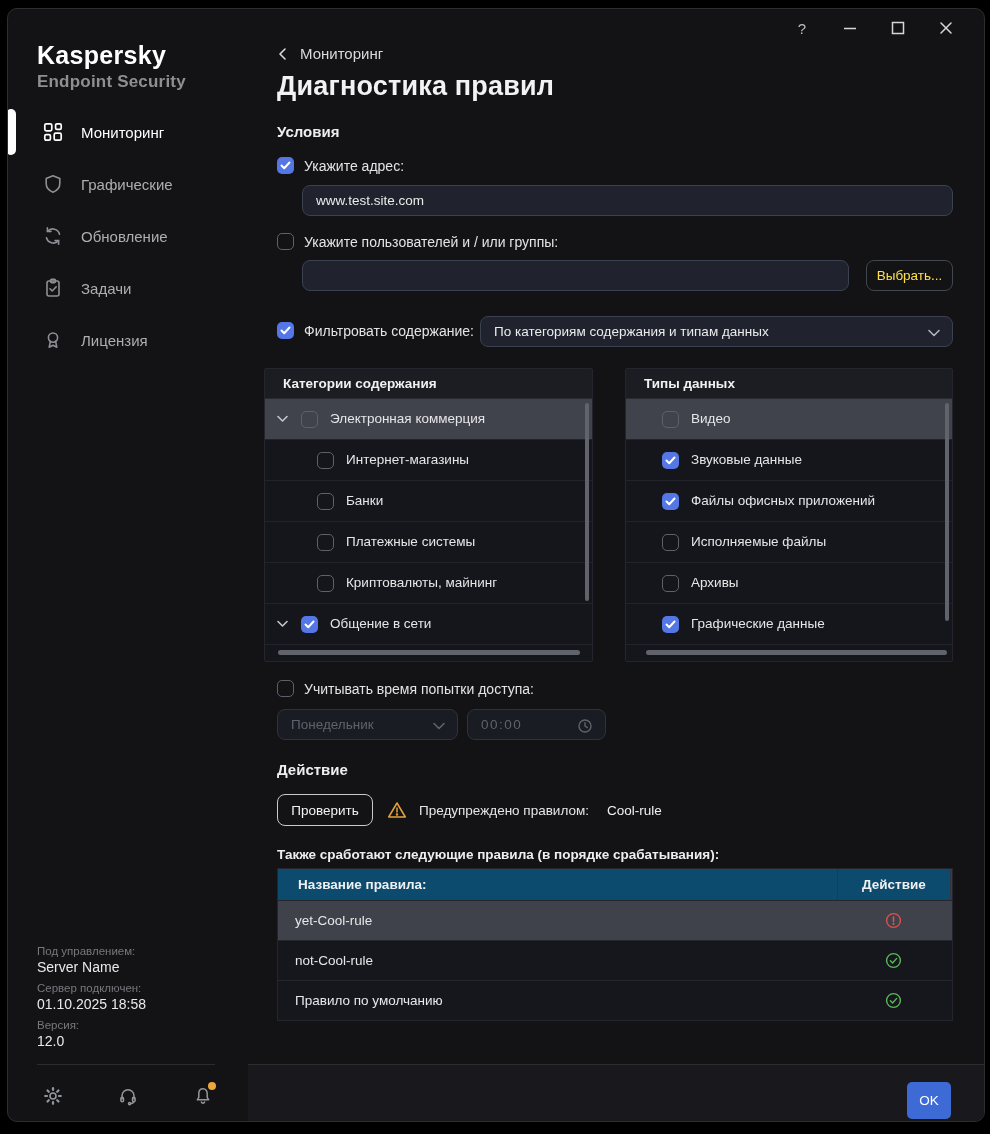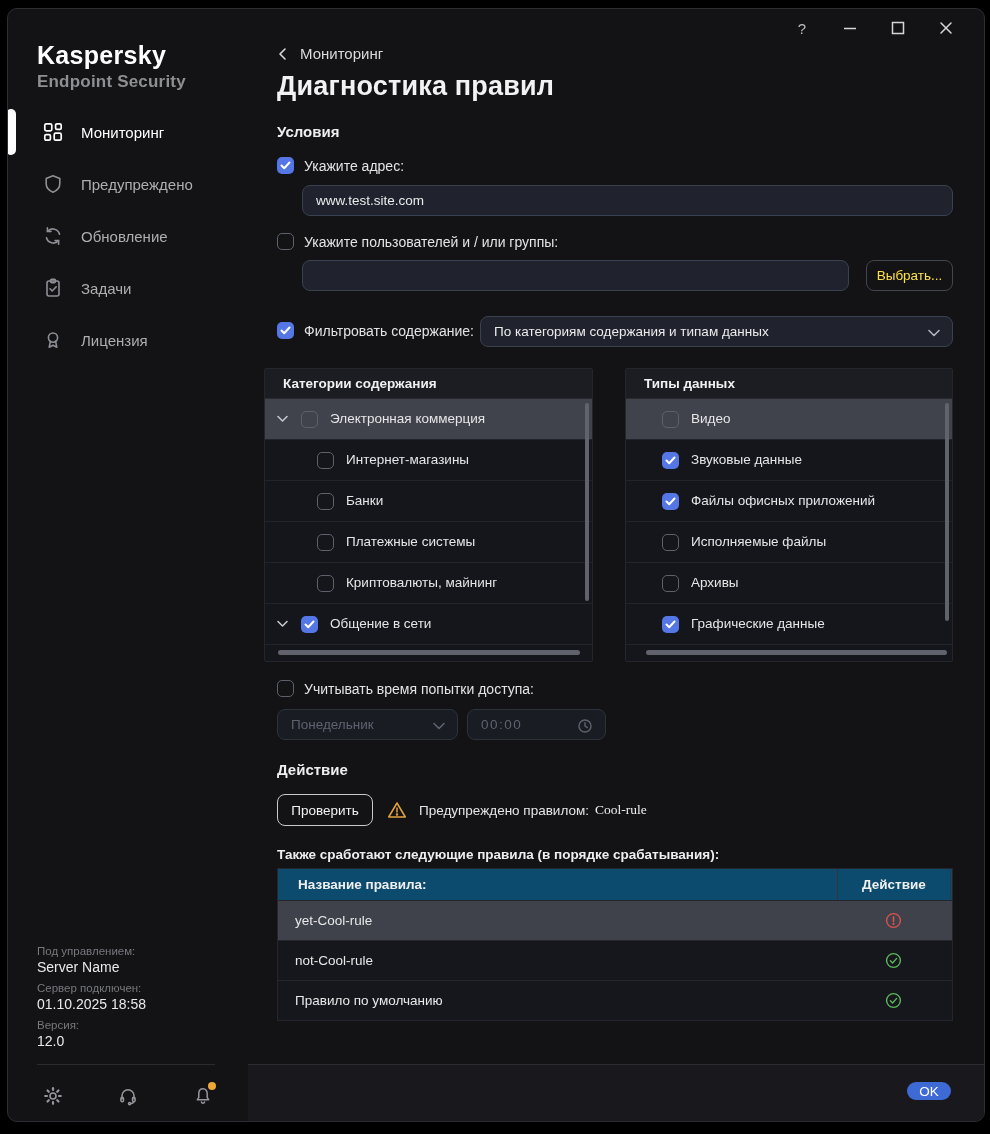--- a/index.html
+++ b/index.html
@@ -60,37 +60,37 @@
   .prow .plabel { position:absolute; left:65px; font-size:13.5px; color:#e6e6e8; top:12px; }
   .prow.child .plabel { left:81px; }
   .vscroll { position:absolute; width:4px; background:#60636b; border-radius:2px; cursor:pointer; }
   .hscroll { position:absolute; height:5px; background:#60636b; border-radius:3px; cursor:pointer; }
 
   
   .action-row { position:absolute; left:269px; top:785px; height:32px; display:flex; align-items:center; }
   .btn-check { width:96px; height:32px; border:1px solid #c7c9cd; border-radius:8px; background:transparent; color:#f2f2f3; font-size:13.5px; display:flex; align-items:center; justify-content:center; cursor:pointer; }
   .warn-ic { margin-left:14px; display:flex; align-items:center; }
   .action-msg { margin-left:12px; font-size:13.5px; color:#e6e6e8; }
-  .action-rule { margin-left:6px; font-size:13.5px; color:#f0f0f1;font-family:Liberation Serif, serif; }
+  .action-rule { margin-left:18px; font-size:13.5px; color:#f0f0f1; }
   .table-caption { position:absolute; left:269px; top:838px; font-size:13.5px; font-weight:700; color:#eeeeef; }
 
   
   .rules-table { position:absolute; left:269px; top:859px; width:676px; border:1px solid #25262d; }
   .rt-header { height:31px; background:#0c4a6e; display:flex; align-items:center; }
   .rt-h-name { width:559px; padding-left:20px; font-size:13.5px; font-weight:700; color:#f0f0f1; }
   .rt-h-action { width:113px; border-left:1px solid #34353c; height:100%; display:flex; align-items:center; padding-left:24px; font-size:13.5px; font-weight:700; color:#f0f0f1; }
   .rt-h-stub { flex:1; border-left:1px solid #34353c; height:100%; }
   .rt-row { height:40px; background:#16171c; border-top:1px solid #25262c; display:flex; align-items:center; cursor:pointer; }
   .rt-row.hl { background:#3f424a; }
   .rt-name { width:559px; padding-left:17px; font-size:13.5px; color:#e8e8ea; }
   .rt-status { width:113px; display:flex; align-items:center; justify-content:center; }
 
   
   .footer { position:absolute; left:240px; right:0; top:1055px; bottom:0; background:#19191d; border-top:1px solid #2c2c30; }
-  .btn-ok { position:absolute; right:33px; top:17px; width:44px; height:18px; background:#3e6ad6; border:none; border-radius:10px; color:#fff; font-size:13.5px; display:flex; align-items:center; justify-content:center; cursor:pointer; }
+  .btn-ok { position:absolute; right:33px; top:17px; width:44px; height:37px; background:#3e6ad6; border:none; border-radius:5px; color:#fff; font-size:13.5px; display:flex; align-items:center; justify-content:center; cursor:pointer; }
 
   svg { display:block; }
 </style>
 </head>
 <body>
 
 <div class="window">
 
   <div class="titlebar-controls">
     <div class="tb-btn tb-help">?</div>
@@ -129,21 +129,21 @@
         </svg>
       </span>
       <span class="nav-label">Мониторинг</span>
     </div>
     <div class="nav-item" style="top:149px">
       <span class="nav-icon">
         <svg width="20" height="20" viewBox="0 0 20 20" fill="none" stroke="currentColor" stroke-width="1.6" stroke-linejoin="round">
           <path d="M10 1.8 L16.8 4.5 V9.8 C16.8 13.9 13.9 16.7 10 18.2 C6.1 16.7 3.2 13.9 3.2 9.8 V4.5 Z"></path>
         </svg>
       </span>
-      <span class="nav-label">Предупреждено</span>
+      <span class="nav-label">Графические</span>
     </div>
     <div class="nav-item" style="top:201px">
       <span class="nav-icon">
         <svg width="20" height="20" viewBox="0 0 20 20" fill="none" stroke="currentColor" stroke-width="1.6" stroke-linecap="round">
           <path d="M16.5 8.2 A7 7 0 0 0 4.6 5.2"></path>
             <polyline points="4.4,1.8 4.4,5.4 8,5.4"></polyline>
           <path d="M3.5 11.8 A7 7 0 0 0 15.4 14.8"></path>
             <polyline points="15.6,18.2 15.6,14.6 12,14.6"></polyline>
         </svg>
       </span>

